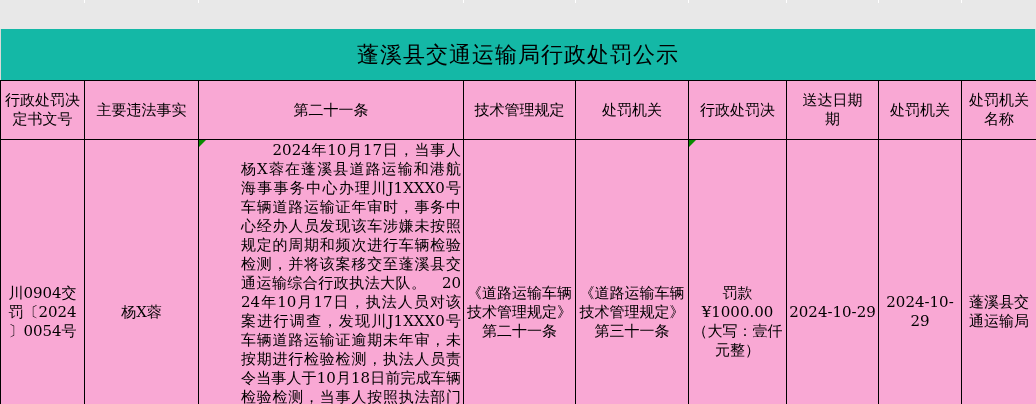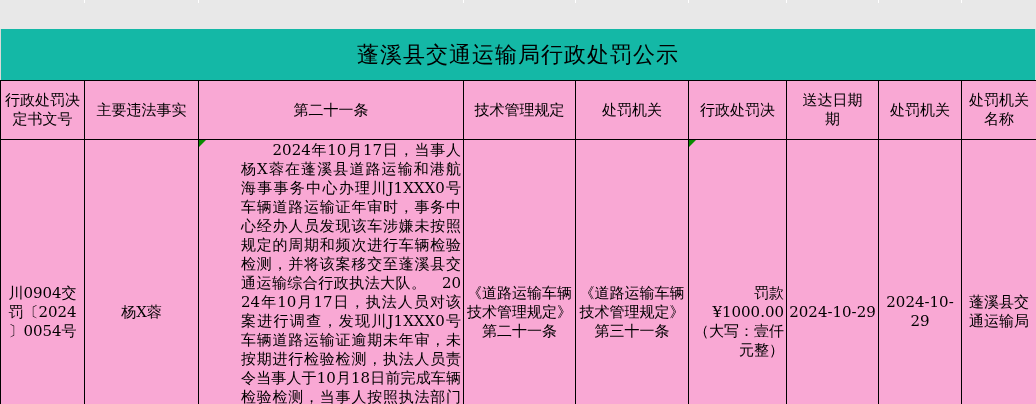--- a/index.html
+++ b/index.html
@@ -52,21 +52,21 @@
     font-weight:normal;
     font-size:15px;
     line-height:19px;
     text-align:center;
     vertical-align:middle;
     padding:1px 2px;
     overflow:hidden;
   }
   tr.header-row{height:59px;}
   tr.data-row{height:285px;}
-  .pre{white-space:pre-line;word-break:break-all;text-align:right;}
+  .pre{white-space:pre-line;word-break:break-all;}
   td.cell-doc-no{padding:1px 5px;}
   td.cell-facts{
     position:relative;
     text-align:justify;
     padding:0 4px;
   }
   td.cell-facts .facts-text{
     word-break:break-all;
     text-align:justify;
     text-align-last:left;

